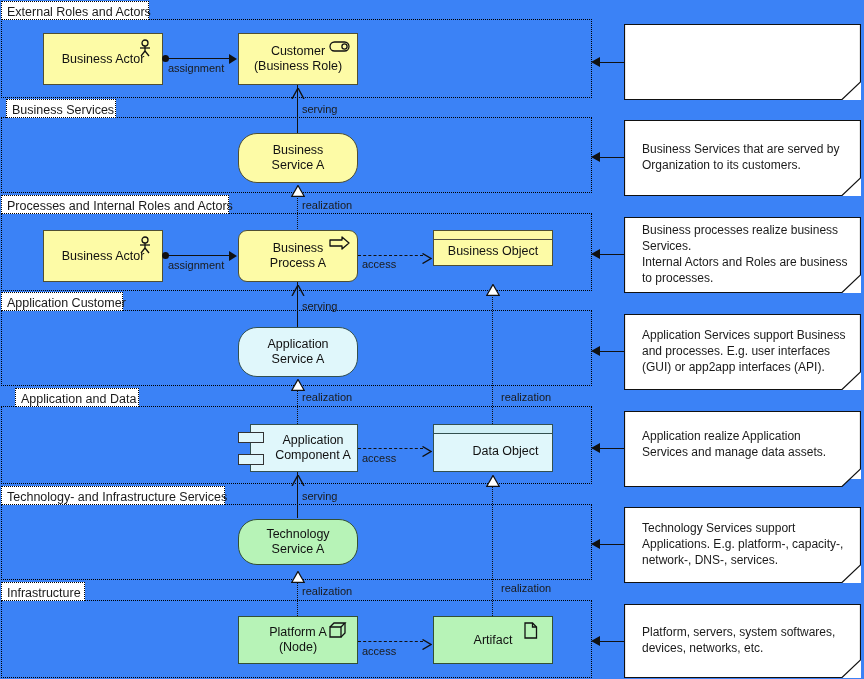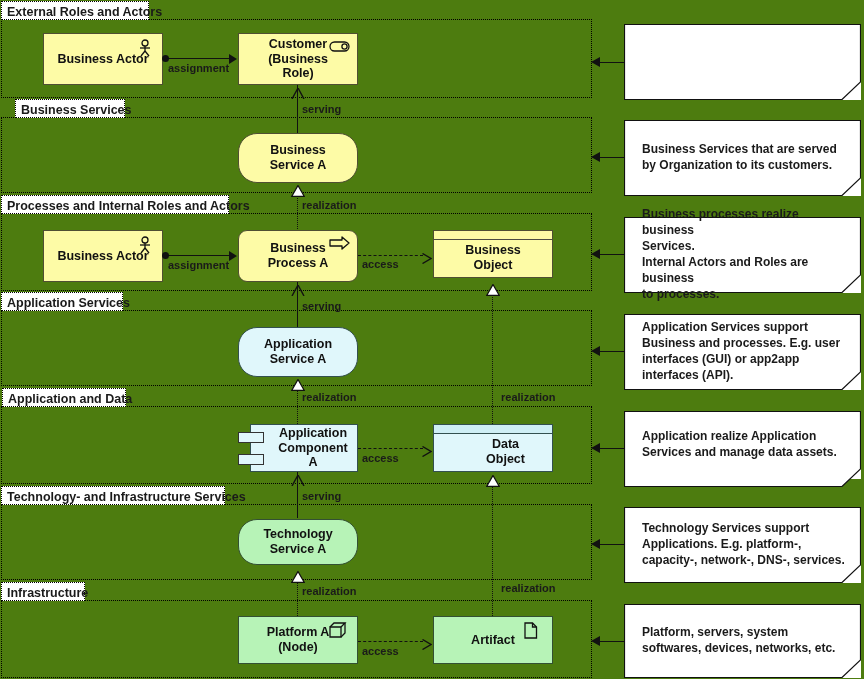--- a/index.html
+++ b/index.html
@@ -9,22 +9,21 @@
   }
   body {
     font-family: "Liberation Sans", sans-serif;
     color: #1a1a1a;
   }
   #canvas {
     position: relative;
     width: 864px;
     height: 679px;
     overflow: hidden;
-    background: #4d7c0f;
-    font-weight: bold;
+    background: #3b82f6;
   }
   
   .layer-group {
     position: absolute;
     box-sizing: border-box;
     border: 1px dotted #000;
     background: transparent;
   }
   .layer-tab {
     position: absolute;
@@ -174,30 +173,30 @@
 </style>
 </head>
 <body>
 
 <div id="canvas">
 
   <div class="layer-group" style="left:1px; top:19px; width:591px; height:79px;"></div>
   <div class="layer-tab" style="left:1px; top:1px; width:148px; height:19px;">External Roles and Actors</div>
 
   <div class="layer-group" style="left:1px; top:117px; width:591px; height:76px;"></div>
-  <div class="layer-tab" style="left:15px; top:99px; width:110px; height:19px;">Business Services</div>
+  <div class="layer-tab" style="left:6px; top:99px; width:110px; height:19px;">Business Services</div>
 
   <div class="layer-group" style="left:1px; top:213px; width:591px; height:78px;"></div>
   <div class="layer-tab" style="left:1px; top:195px; width:228px; height:19px;">Processes and Internal Roles and Actors</div>
 
   <div class="layer-group" style="left:1px; top:310px; width:591px; height:76px;"></div>
-  <div class="layer-tab" style="left:1px; top:292px; width:122px; height:19px;">Application Services</div>
+  <div class="layer-tab" style="left:1px; top:292px; width:122px; height:19px;">Application Customer</div>
 
   <div class="layer-group" style="left:1px; top:406px; width:591px; height:78px;"></div>
-  <div class="layer-tab" style="left:2px; top:388px; width:124px; height:19px;">Application and Data</div>
+  <div class="layer-tab" style="left:15px; top:388px; width:124px; height:19px;">Application and Data</div>
 
   <div class="layer-group" style="left:1px; top:504px; width:591px; height:76px;"></div>
   <div class="layer-tab" style="left:1px; top:486px; width:224px; height:19px;">Technology- and Infrastructure Services</div>
 
   <div class="layer-group" style="left:1px; top:600px; width:591px; height:78px;"></div>
   <div class="layer-tab" style="left:1px; top:582px; width:84px; height:19px;">Infrastructure</div>
 
   <div class="el biz" style="left:43px; top:33px; width:120px; height:52px;">
     <span class="lbl">Business Actor</span>
     <span class="eicon">
@@ -264,21 +263,21 @@
 
   <div class="el biz rounded" style="left:238px; top:230px; width:120px; height:52px; border-radius:9px;">
     <span class="lbl">Business Process A</span>
     <span class="eicon">
       <svg width="22" height="14" viewBox="0 0 22 14">
         <path d="M1 4 H13 V1 L20 7 L13 13 V10 H1 Z" fill="none" stroke="#111" stroke-width="1.3" stroke-linejoin="round"></path>
       </svg>
     </span>
   </div>
 
-  <div class="el biz" style="left:433px; top:230px; width:120px; height:48px; position:absolute;">
+  <div class="el biz" style="left:433px; top:230px; width:120px; height:36px; position:absolute;">
     <span class="objhead" style="background:#fdfba6;"></span>
     <span class="lbl" style="padding-top:7px;">Business Object</span>
   </div>
 
   <div class="ball" style="left:162px; top:252px;"></div>
   <div class="hline" style="left:166px; top:255px; width:64px;"></div>
   <div class="arrow-r" style="left:229px; top:251px;"></div>
   <div class="conn-label" style="left:168px; top:260px;">assignment</div>
 
   <div class="hdash" style="left:358px; top:255px; width:65px;"></div>

